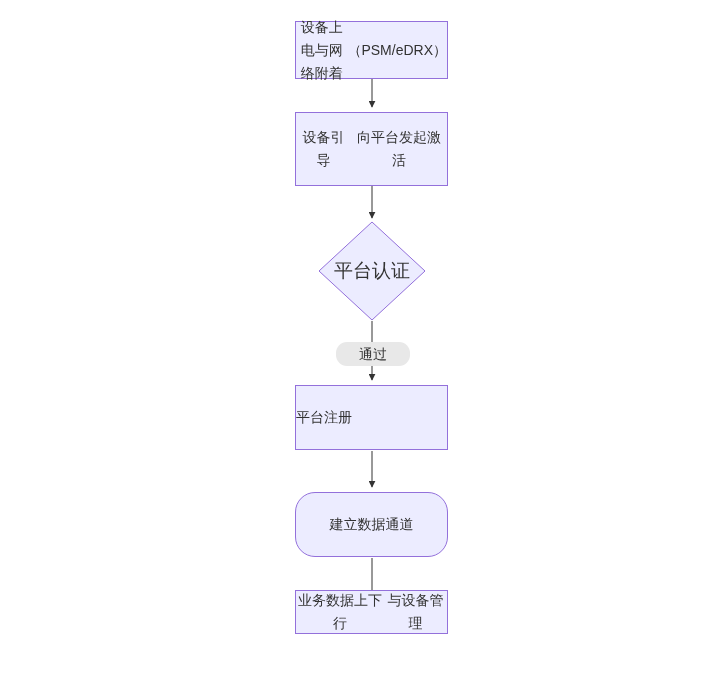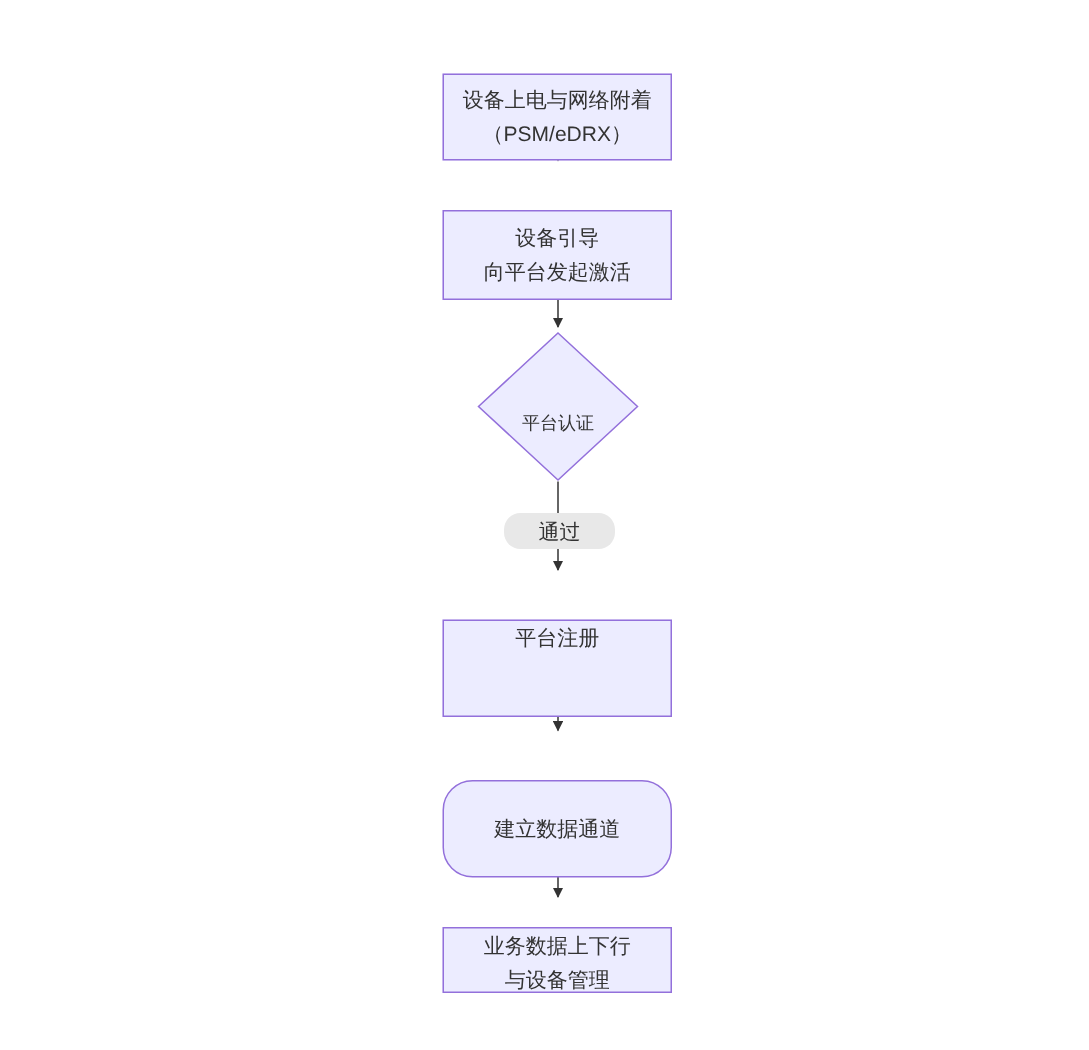--- a/index.html
+++ b/index.html
@@ -36,39 +36,37 @@
     stroke: var(--node-border);
     stroke-width: 1;
   }
   .node-rect {
     position: absolute;
     left: 295px;
     width: 153px;
     background: var(--node-fill);
     border: 1px solid var(--node-border);
     display: flex;
-    flex-direction: column;
+    flex-direction: row;
     align-items: center;
     justify-content: center;
     text-align: center;
     color: var(--text);
     font-size: 14px;
     line-height: 23px;
-    margin-top: 28px;
   }
   .diamond-label {
     position: absolute;
     left: 302px;
     top: 260px;
     width: 140px;
     text-align: center;
     color: var(--text);
-    font-size: 12px;
+    font-size: 19px;
     line-height: 22px;
-    margin-top: 11px;
   }
   .edge-label {
     position: absolute;
     left: 373px;
     top: 342px;
     transform: translateX(-50%);
     background: var(--edge-label-bg);
     color: var(--text);
     font-size: 14px;
     line-height: 20px;
@@ -96,21 +94,21 @@
     <line x1="372" y1="558" x2="372" y2="598" marker-end="url(#arrowhead)"></line>
 
     <polygon class="diamond" points="372,222 425,271 372,320 319,271"></polygon>
   </svg>
 
   <div class="node-rect" style="top:21px; height:58px;">
     <div>设备上电与网络附着</div>
     <div>（PSM/eDRX）</div>
   </div>
 
-  <div class="node-rect" style="top:112px; height:60px;">
+  <div class="node-rect" style="top:112px; height:74px;">
     <div>设备引导</div>
     <div>向平台发起激活</div>
   </div>
 
   <div class="diamond-label">平台认证</div>
 
   <div class="edge-label">通过</div>
 
   <div class="node-rect" style="top:385px; height:65px;justify-content:space-between;">
     <div>平台注册</div>

